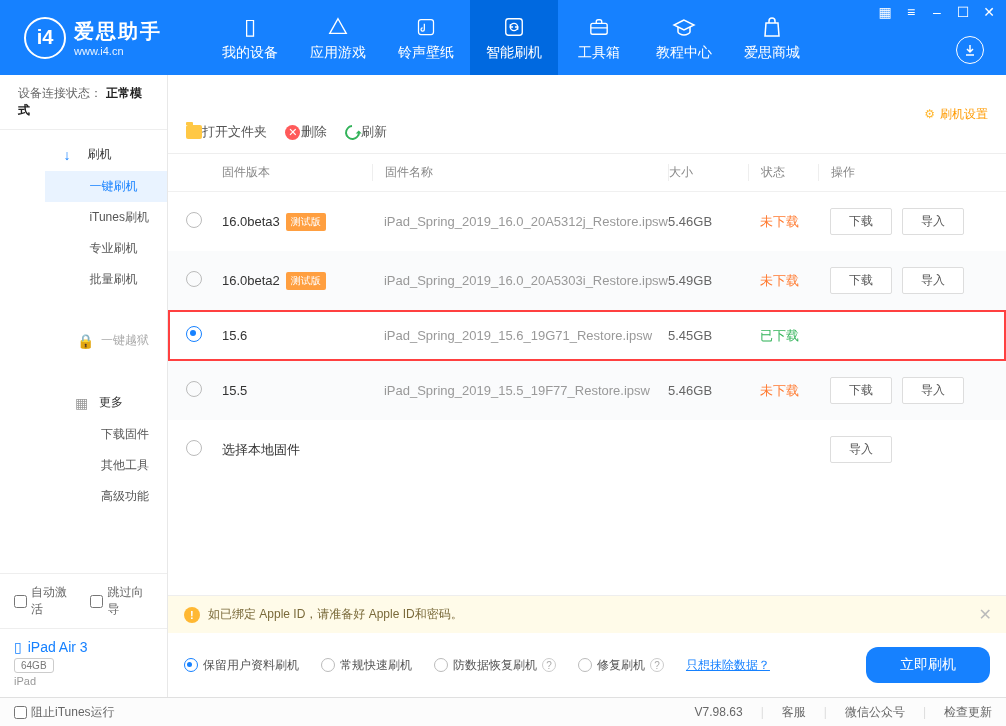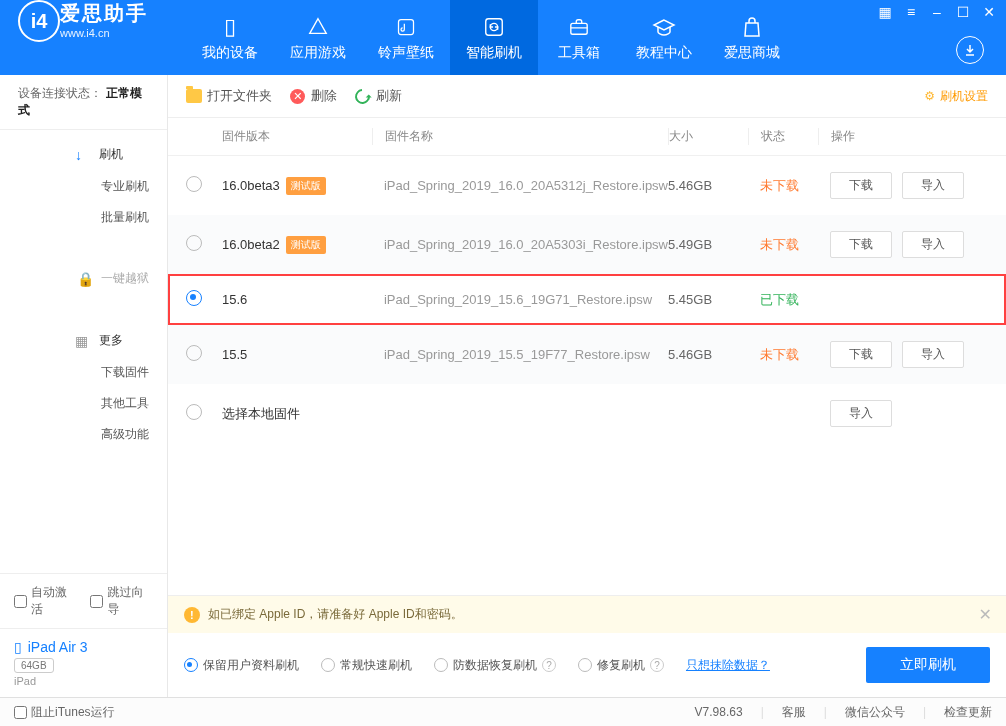--- a/index.html
+++ b/index.html
@@ -1,20 +1,20 @@
 <!DOCTYPE html>
 <html><head>
 <meta charset="utf-8">
 <style>
 * { margin: 0; padding: 0; box-sizing: border-box; }
 body { font-family: "Microsoft YaHei", "Segoe UI", Arial, sans-serif; font-size: 12px; color: #333; width: 1006px; height: 726px; overflow: hidden; background: #fff; }
 
 
 .header { background: #1681ff; height: 75px; display: flex; align-items: stretch; position: relative; }
-.logo-area { display: flex; align-items: flex-start; padding: 0 18px; gap: 0; }
+.logo-area { display: flex; align-items: center; padding: 0 24px; gap: 8px; }
 .logo-circle { width: 42px; height: 42px; border: 2px solid #fff; border-radius: 50%; display: flex; align-items: center; justify-content: center; color: #fff; font-weight: bold; font-size: 20px; }
 .logo-text { color: #fff; }
 .logo-name { font-size: 20px; font-weight: bold; letter-spacing: 2px; }
 .logo-url { font-size: 11px; opacity: 0.9; }
 
 .nav-tabs { display: flex; flex: 1; margin-left: 20px; }
 .nav-tab { display: flex; flex-direction: column; align-items: center; justify-content: center; padding: 6px 16px 6px; color: #fff; cursor: pointer; gap: 4px; min-width: 82px; }
 .nav-tab.active { background: #0069e0; }
 .nav-tab .icon { font-size: 22px; height: 26px; display: flex; align-items: center; }
 .nav-tab .label { font-size: 14px; }
@@ -45,21 +45,21 @@
 .sidebar-bottom { margin-top: auto; border-top: 1px solid #eee; }
 .auto-row { display: flex; align-items: center; padding: 10px 14px; gap: 14px; color: #666; }
 .auto-row label { display: flex; align-items: center; gap: 4px; cursor: pointer; }
 .device-info { padding: 10px 14px; border-top: 1px solid #eee; }
 .device-name { color: #1681ff; font-size: 14px; font-weight: 500; display: flex; align-items: center; gap: 6px; }
 .capacity { display: inline-block; border: 1px solid #ccc; border-radius: 3px; padding: 1px 6px; font-size: 10px; color: #777; margin-top: 3px; }
 .device-type { color: #999; font-size: 11px; margin-top: 2px; }
 
 
 .toolbar { display: flex; align-items: center; padding: 12px 18px; border-bottom: 1px solid #eee; gap: 18px; }
-.tb-btn { display: flex; align-items: center; gap: 5px; color: #555; cursor: pointer; font-size: 13px; }
+.tb-btn { display: flex; align-items: center; color: #555; cursor: pointer; font-size: 13px; margin-top: 36px; }
 .tb-icon { width: 16px; height: 16px; display: inline-flex; align-items: center; justify-content: center; }
 .folder-icon { width:16px; height:14px; background:#ffc845; border-radius:2px; position:relative; }
 .folder-icon:before { content:""; position:absolute; top:-3px; left:0; width:7px; height:3px; background:#ffc845; border-radius:1px 1px 0 0; }
 .x-circle { width:15px; height:15px; border-radius:50%; background:#ff5a5a; color:#fff; font-size:11px; line-height:15px; text-align:center; }
 .refresh-icon { width:15px; height:15px; border:2px solid #33b35a; border-radius:50%; border-top-color:transparent; transform:rotate(40deg); position:relative; }
 .refresh-icon:after { content:""; position:absolute; top:-3px; right:-1px; border:3px solid transparent; border-bottom-color:#33b35a; transform:rotate(-40deg); }
 .spacer { flex: 1; }
 .settings-link { color: #ff9a00; display: flex; align-items: center; gap: 5px; cursor: pointer; }
 .gear { color:#ffb833; }
 
@@ -97,21 +97,21 @@
 .notice-bar .info-icon { width:16px; height:16px; border-radius:50%; background:#ffb833; color:#fff; text-align:center; line-height:16px; font-weight:bold; font-size:11px; }
 .notice-bar .close { position:absolute; right:14px; color:#bbb; cursor:pointer; font-size:16px; }
 
 .flash-options { display: flex; align-items: center; padding: 14px 16px; gap: 22px; }
 .flash-opt { display: flex; align-items: center; gap: 5px; color: #555; cursor: pointer; }
 .radio-sm { width:14px; height:14px; border:1.5px solid #bbb; border-radius:50%; display:inline-block; position:relative; }
 .radio-sm.checked { border-color:#1681ff; }
 .radio-sm.checked:after { content:""; position:absolute; top:2.5px; left:2.5px; width:5px; height:5px; background:#1681ff; border-radius:50%; }
 .help { width:14px; height:14px; border:1px solid #ccc; border-radius:50%; color:#aaa; font-size:10px; text-align:center; line-height:13px; cursor:pointer; }
 .erase-link { color:#1681ff; text-decoration:underline; cursor:pointer; }
-.btn-primary { margin-left:auto; background:#1681ff; color:#fff; border:none; padding:9px 34px; border-radius:2px; font-size:14px; cursor:pointer; }
+.btn-primary { margin-left:auto; background:#1681ff; color:#fff; border:none; padding:9px 34px; border-radius:12px; font-size:14px; cursor:pointer; }
 
 
 .footer { height: 29px; border-top: 1px solid #e0e0e0; display: flex; align-items: center; padding: 0 14px; font-size: 12px; color: #666; gap: 18px; background:#fcfcfc; }
 .footer label { display:flex; align-items:center; gap:4px; cursor:pointer; }
 .footer .spacer { flex:1; }
 .footer .sep { color:#ddd; }
 
 input[type=checkbox] { width:13px; height:13px; cursor:pointer; }
 svg { display:block; }
 </style>
@@ -205,20 +205,22 @@
   <div class="sidebar">
     <div class="device-status">
       <span>设备连接状态：</span><b>正常模式</b>
     </div>
 
     <div class="side-group">
       <div class="side-item head">
         <span class="icon">↓</span>
         <span>刷机</span>
       </div>
+      <div class="side-sub active">一键刷机</div>
+      <div class="side-sub">iTunes刷机</div>
       <div class="side-sub">专业刷机</div>
       <div class="side-sub">批量刷机</div>
     </div>
     <div class="divider"></div>
     <div class="side-group">
       <div class="side-item head disabled">
         <span class="icon">🔒</span>
         <span style="color:#aaa">一键越狱</span>
       </div>
     </div>

